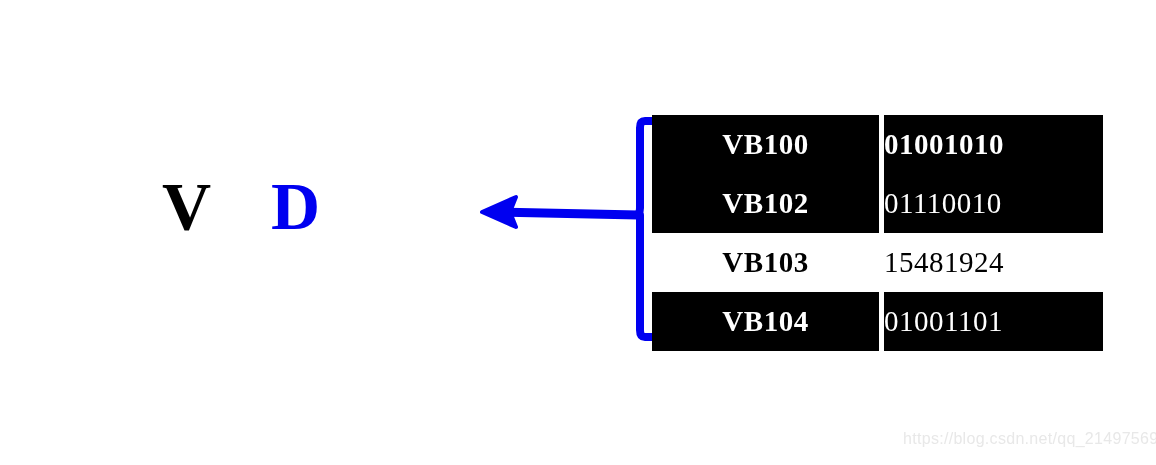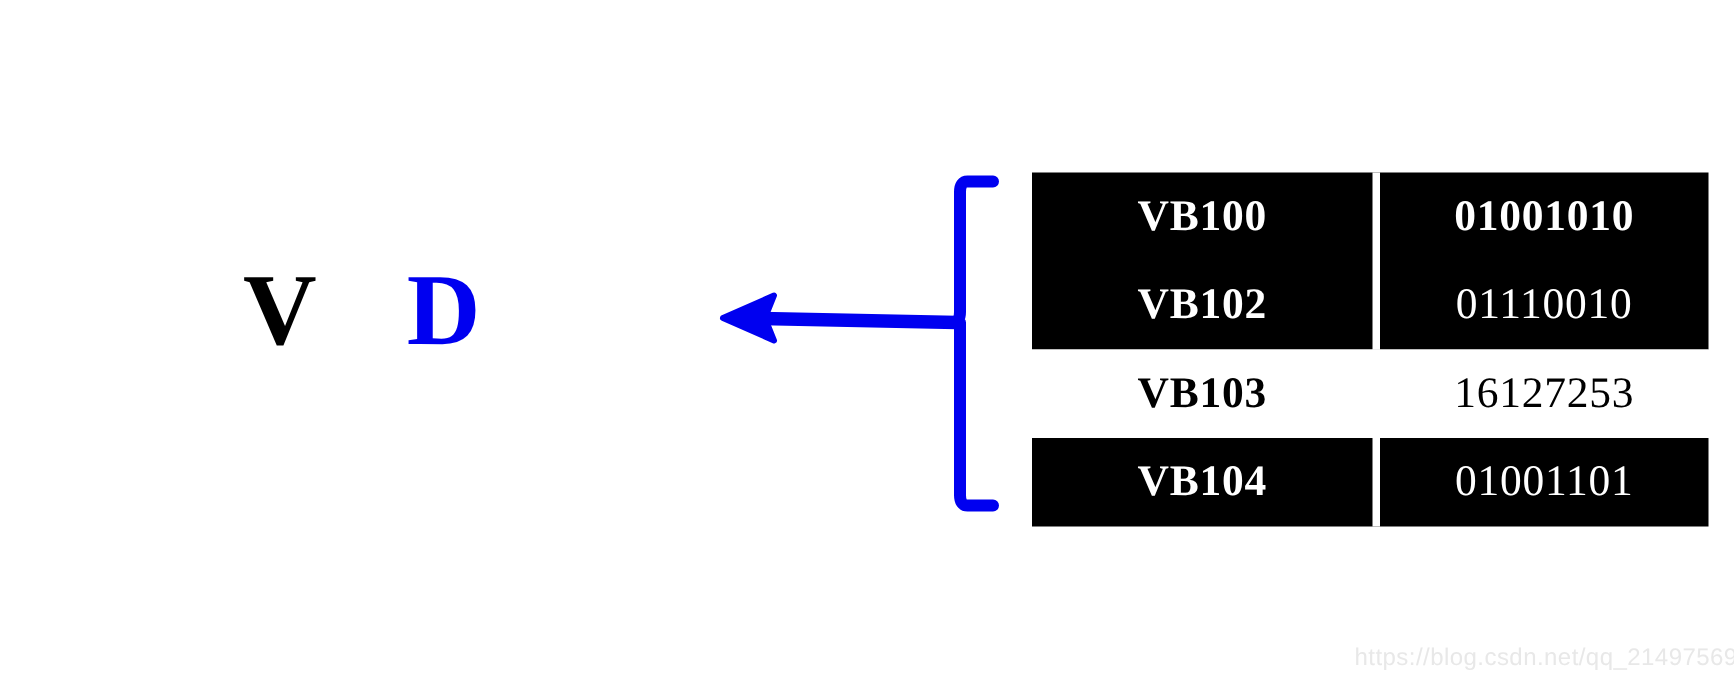--- a/index.html
+++ b/index.html
@@ -55,21 +55,21 @@
     left: 470px;
     top: 105px;
     width: 205px;
     height: 255px;
     pointer-events: none;
   }
 
   
   #memory-table {
     position: absolute;
-    left: 688px;
+    left: 652px;
     top: 115px;
     width: 446px;
     border-collapse: collapse;
     table-layout: fixed;
   }
   #memory-table tr {
     height: 59px;
   }
   #memory-table td {
     padding: 0;
@@ -81,21 +81,21 @@
     line-height: 1;
   }
   td.addr-cell {
     width: 227px;
     text-align: center;
     font-weight: bold;
     letter-spacing: 0.5px;
   }
   td.val-cell {
     width: 219px;
-    text-align: center;
+    text-align: left;
     padding-left: 25px;
     letter-spacing: 0.5px;
   }
 
   tr.row-dark td {
     background: #000000;
     color: #ffffff;
   }
   tr.row-dark td.addr-cell {
     border-right: 5px solid #ffffff;
@@ -149,21 +149,21 @@
       <tr class="row-dark">
         <td class="addr-cell">VB100</td>
         <td class="val-cell bold-val">01001010</td>
       </tr>
       <tr class="row-dark">
         <td class="addr-cell">VB102</td>
         <td class="val-cell">01110010</td>
       </tr>
       <tr class="row-light">
         <td class="addr-cell">VB103</td>
-        <td class="val-cell">16127253</td>
+        <td class="val-cell">15481924</td>
       </tr>
       <tr class="row-dark">
         <td class="addr-cell">VB104</td>
         <td class="val-cell">01001101</td>
       </tr>
     </tbody>
   </table>
 
   <div id="watermark">https://blog.csdn.net/qq_21497569</div>
 

